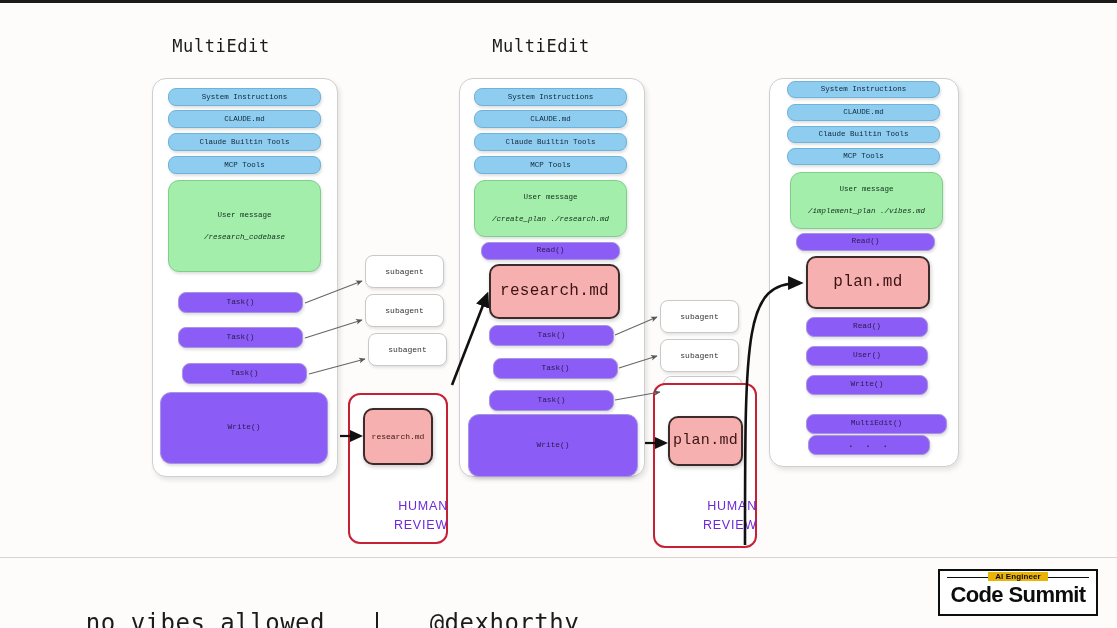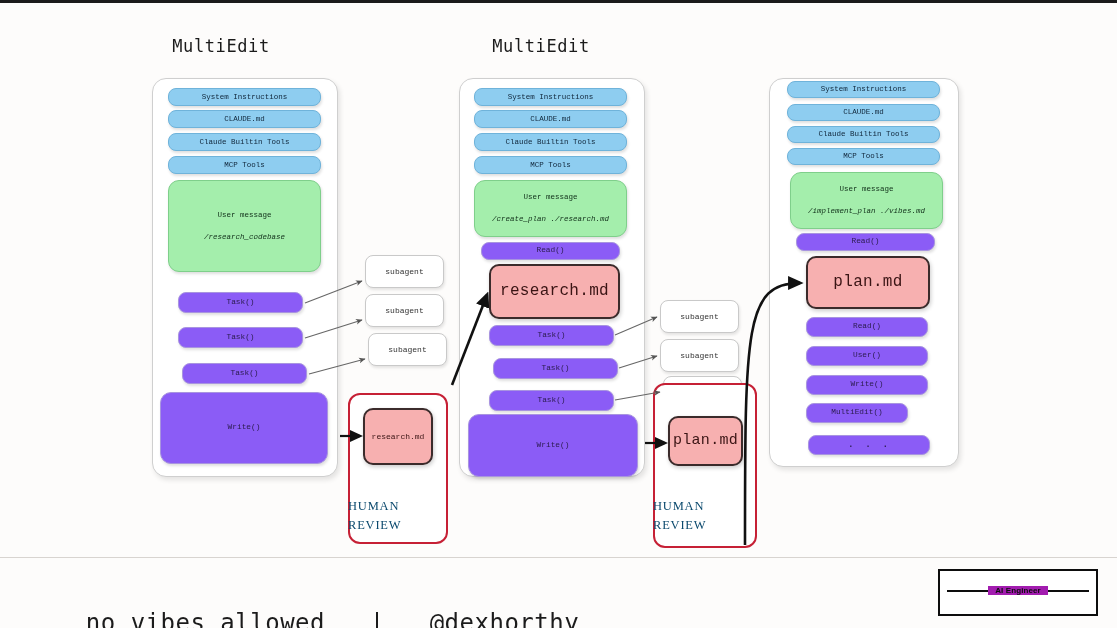--- a/index.html
+++ b/index.html
@@ -118,24 +118,24 @@
   
   .review {
     position: absolute;
     border: 2.6px solid #c62035;
     border-radius: 12px;
     background: #ffffff;
   }
   .review-label {
     position: absolute;
     width: 100%;
-    text-align: left;
-    font-family: Liberation Serif, serif;
+    text-align: right;
+    font-family: Liberation Sans, sans-serif;
     font-size: 12.5px;
-    color: #0c4a6e;
+    color: #6d28d9;
     letter-spacing: 0.8px;
     line-height: 1.55;
     white-space: pre-line;
   }
   .review-research { left: 348px; top: 393px; width: 100px; height: 151px; }
   .review-planning { left: 653px; top: 383px; width: 104px; height: 165px; }
 
   
   .arrows {
     position: absolute;
@@ -178,21 +178,21 @@
   }
   .logo-top {
     position: relative;
     font-family: "Liberation Sans", sans-serif;
     font-weight: bold;
     font-size: 8px;
     color: #0d0d0d;
     letter-spacing: 0.1px;
     margin-top: -2px;
     padding: 0 7px;
-    background: #a21caf;
+    background: #eab308;
   }
   .logo-toprow {
     display: flex;
     align-items: center;
     width: 100%;
     padding: 0 7px;
     margin-top: -3px;
   }
   .logo-dash {
     flex: 1;
@@ -286,21 +286,21 @@
     <span class="l2">/implement_plan ./vibes.md</span>
   </div>
 
   <div class="blk blk-purple" style="left:796px; top:233px; width:139px; height:18px;">Read()</div>
 
   <div class="blk blk-pink pink-lg" style="left:806px; top:256px; width:124px; height:53px;">plan.md</div>
 
   <div class="blk blk-purple" style="left:806px; top:317px; width:122px; height:20px;">Read()</div>
   <div class="blk blk-purple" style="left:806px; top:346px; width:122px; height:20px;">User()</div>
   <div class="blk blk-purple" style="left:806px; top:375px; width:122px; height:20px;">Write()</div>
-  <div class="blk blk-purple" style="left:806px; top:403px; width:102px; height:20px;text-align:center;">MultiEdit()</div>
+  <div class="blk blk-purple" style="left:806px; top:414px; width:141px; height:20px;text-align:center;">MultiEdit()</div>
   <div class="blk blk-purple" style="left:808px; top:435px; width:122px; height:20px; font-size:11px; letter-spacing:2px;">. . .</div>
 
   <svg class="arrows" width="1117" height="628">
     <defs>
       <marker id="thin" markerWidth="7" markerHeight="7" refX="5.5" refY="3" orient="auto" markerUnits="strokeWidth">
         <path d="M0,0.4 L6,3 L0,5.6 L1.6,3 Z" fill="#555"></path>
       </marker>
       <marker id="thick" markerWidth="6" markerHeight="6" refX="4.6" refY="3" orient="auto" markerUnits="strokeWidth">
         <path d="M0,0.3 L6,3 L0,5.7 Z" fill="#111"></path>
       </marker>
@@ -340,15 +340,16 @@
   <div class="footer-text">
     <span>no vibes allowed</span><span>   </span><span class="footer-sep">|</span><span>   </span><span>@dexhorthy</span>
   </div>
 
   <div class="logo">
     <div class="logo-toprow">
       <span class="logo-dash"></span>
       <span class="logo-top">AI Engineer</span>
       <span class="logo-dash"></span>
     </div>
+    <div class="logo-main">Code Summit</div>
   </div>
 
 </div>
 
 </body></html>

